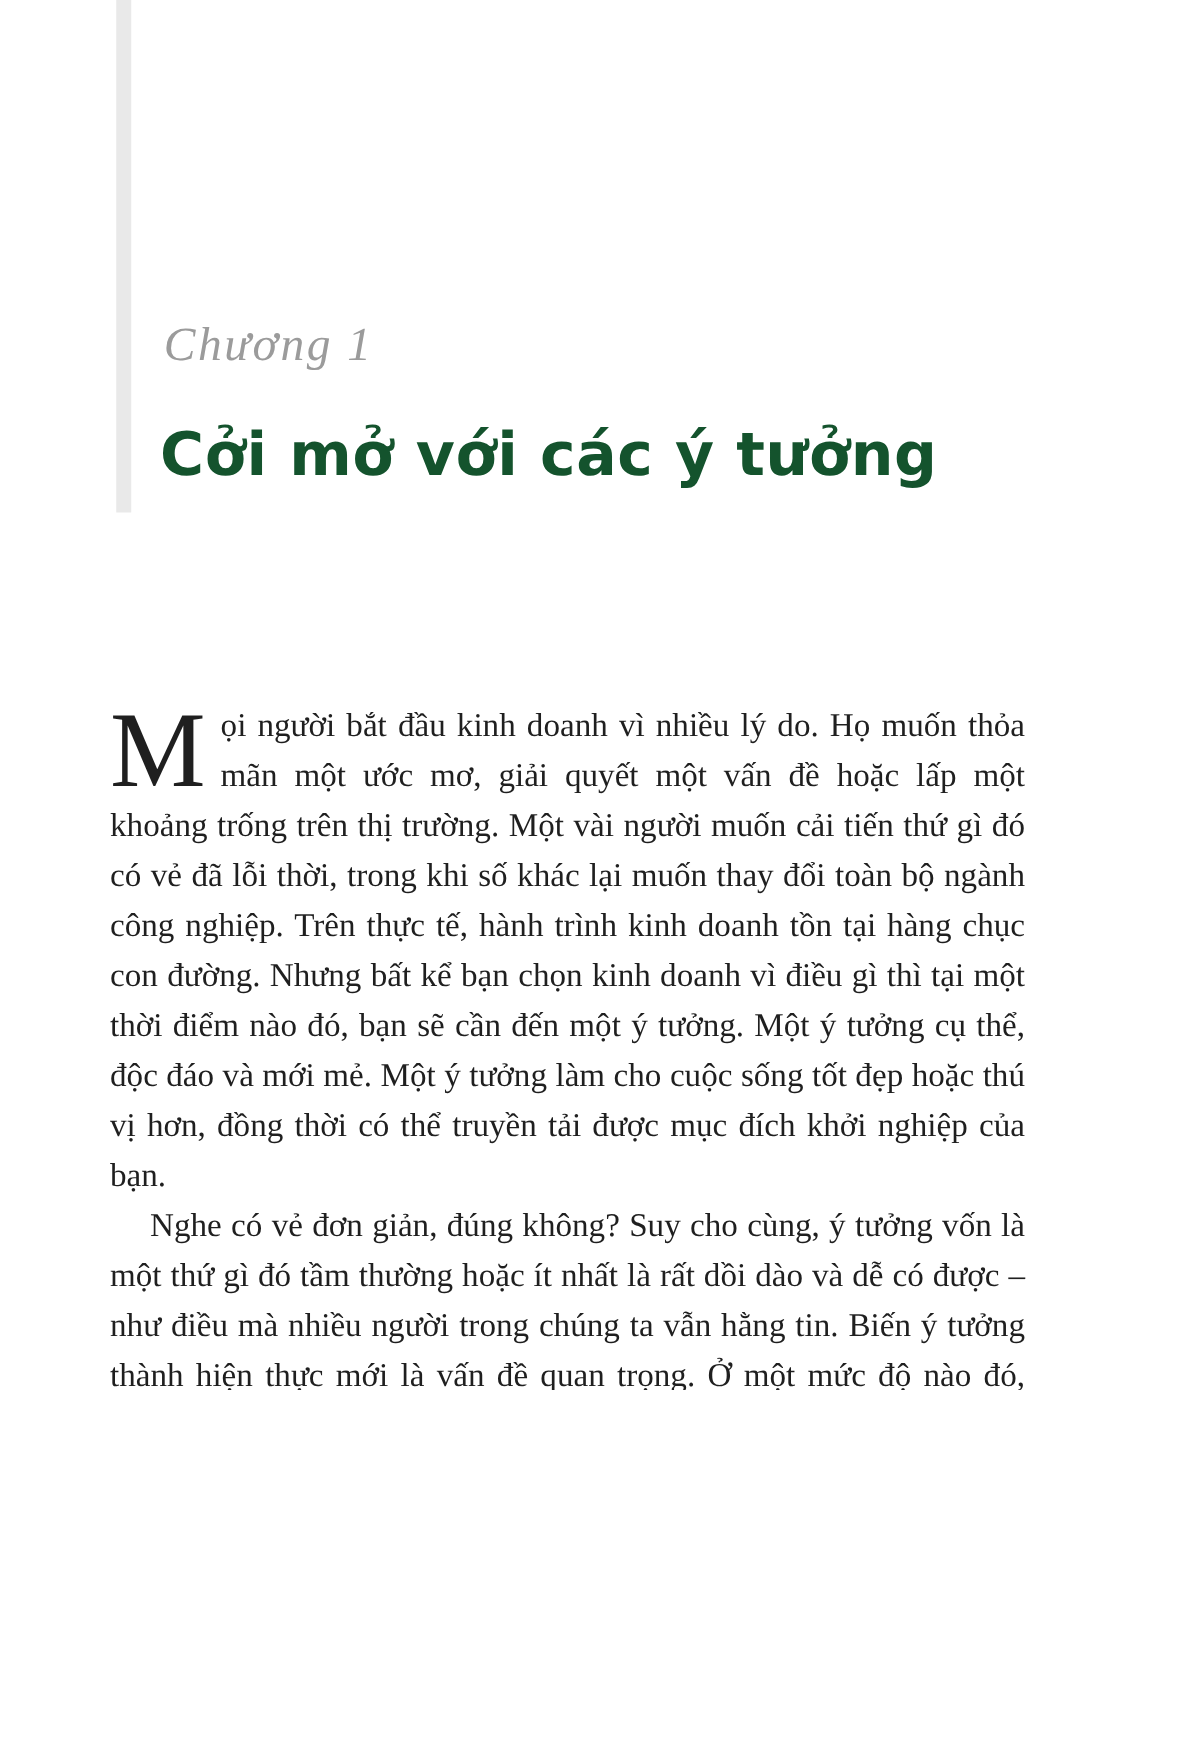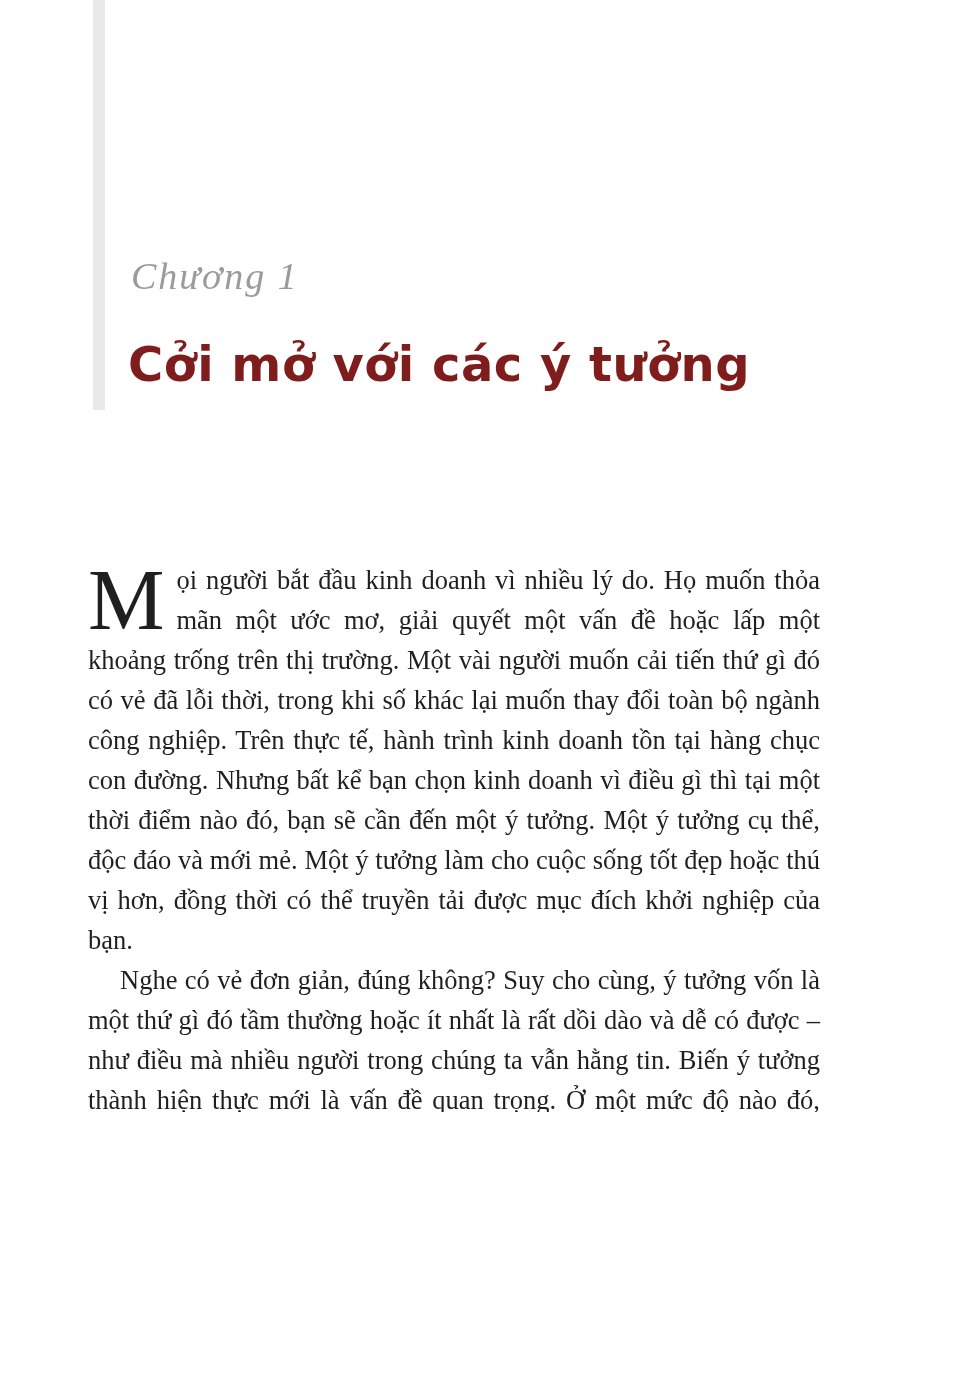--- a/index.html
+++ b/index.html
@@ -37,21 +37,21 @@
   }
   .chapter-title {
     position: absolute;
     left: 128px;
     top: 336px;
     margin: 0;
     font-family: "DejaVu Sans", sans-serif;
     font-weight: 700;
     font-size: 48px;
     letter-spacing: 0.5px;
-    color: #7f1d1d;
+    color: #14532d;
     white-space: nowrap;
   }
   .body-text {
     position: absolute;
     left: 88px;
     top: 560px;
     width: 732px;
     font-size: 26.5px;
     line-height: 40px;
     color: #1f1f1f;

